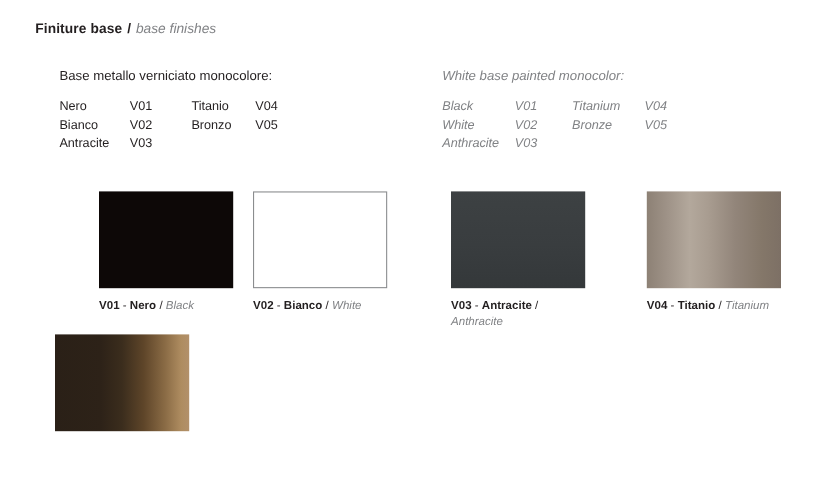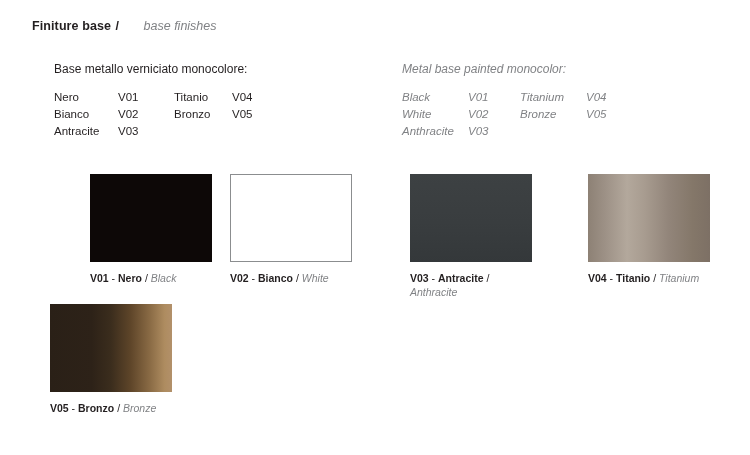--- a/index.html
+++ b/index.html
@@ -33,21 +33,20 @@
   }
   .page-header .title-sep {
     font-weight: bold;
     color: #231f20;
     padding: 0 1px;
   }
   .page-header .title-en {
     font-style: italic;
     color: #808285;
     font-weight: normal;
-    margin-left: 20px;
   }
 
   
   .legend {
     position: absolute;
     top: 62px;
     left: 0;
     width: 750px;
   }
   .legend-col {
@@ -163,21 +162,21 @@
       <div class="legend-cell">V05</div>
 
       <div class="legend-cell">Antracite</div>
       <div class="legend-cell">V03</div>
       <div class="legend-cell"></div>
       <div class="legend-cell"></div>
     </div>
   </div>
 
   <div class="legend-col en">
-    <div class="legend-heading">Metal base painted monocolor:</div>
+    <div class="legend-heading">White base painted monocolor:</div>
     <div class="legend-grid">
       <div class="legend-cell">Black</div>
       <div class="legend-cell">V01</div>
       <div class="legend-cell">Titanium</div>
       <div class="legend-cell">V04</div>
 
       <div class="legend-cell">White</div>
       <div class="legend-cell">V02</div>
       <div class="legend-cell">Bronze</div>
       <div class="legend-cell">V05</div>
@@ -230,20 +229,13 @@
     <span class="code">V04</span>
     <span class="dash">-</span>
     <span class="name-it">Titanio</span>
     <span class="slash">/</span>
     <span class="name-en">Titanium</span>
   </div>
 </div>
 
 <div class="swatch-item" id="swatch-v05">
   <div class="swatch-chip" style="background:linear-gradient(90deg,#2a2017 0%,#2d2218 34%,#3b2d1d 50%,#5e4529 66%,#8a6b45 82%,#ae8c60 94%,#b2906a 100%);"></div>
-  <div class="swatch-caption">
-    <span class="code">V05</span>
-    <span class="dash">-</span>
-    <span class="name-it">Bronzo</span>
-    <span class="slash">/</span>
-    <span class="name-en">Bronze</span>
-  </div>
 </div>
 
 </body></html>

